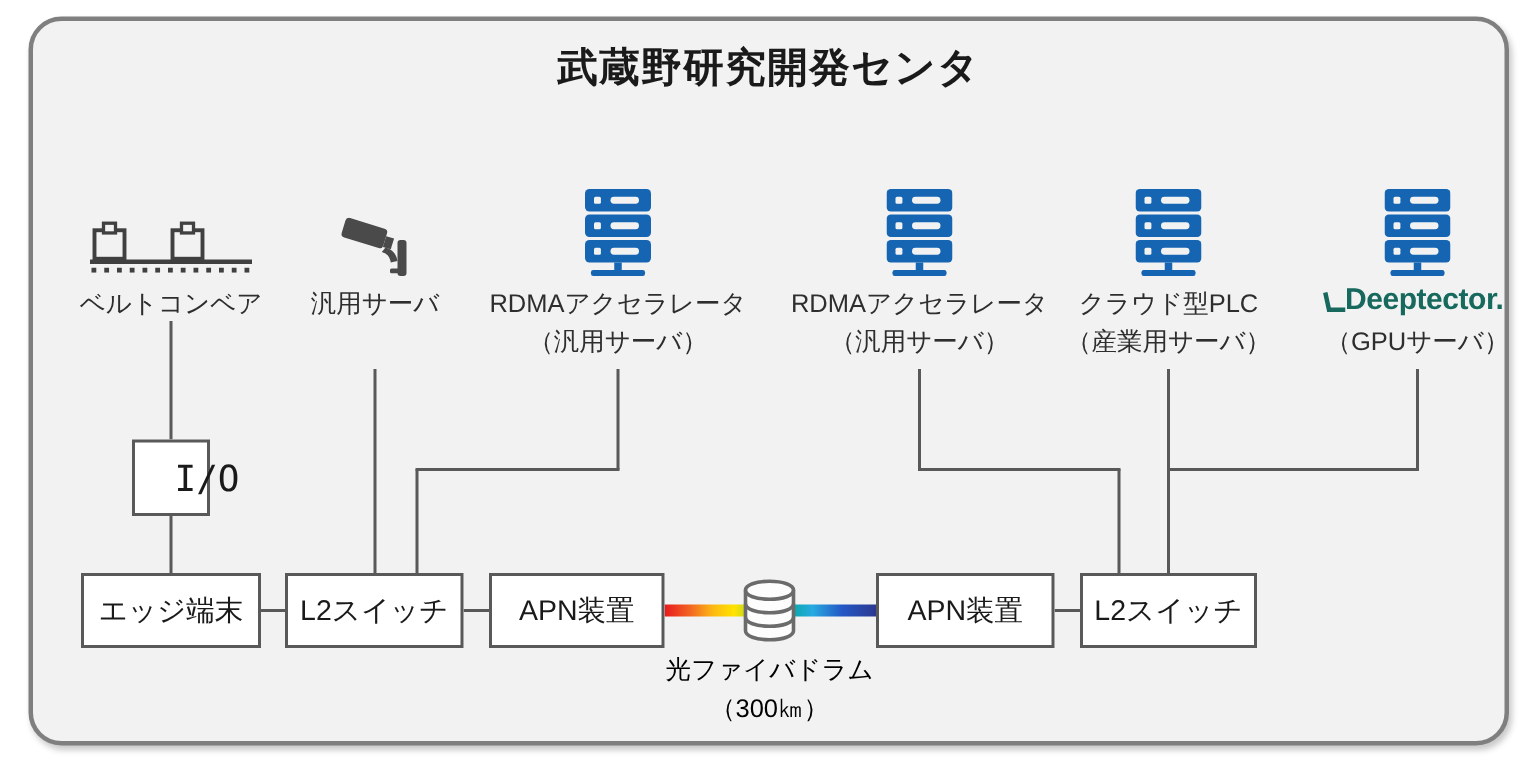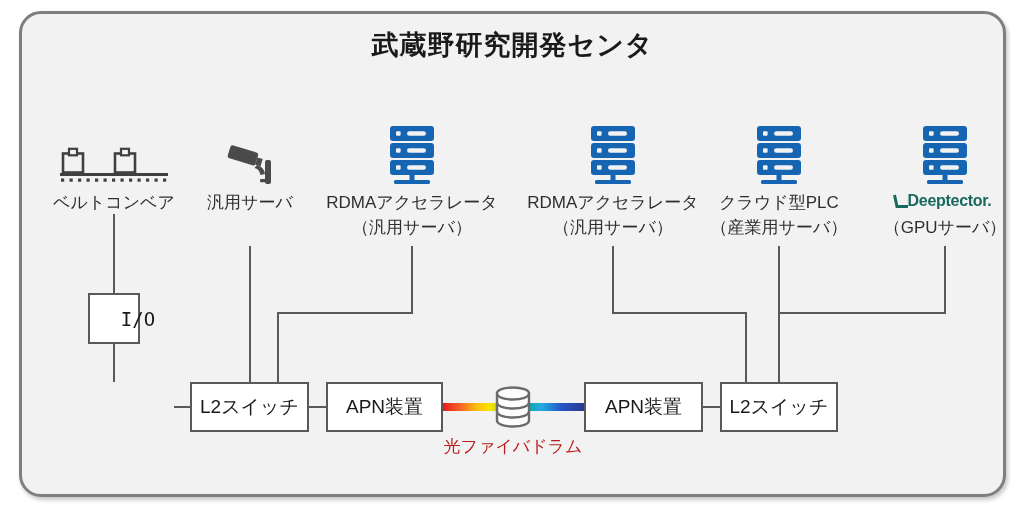--- a/index.html
+++ b/index.html
@@ -8,31 +8,31 @@
   #frame{position:absolute;left:19px;top:11px;width:981px;height:480px;
          background:#f2f2f2;border:3px solid #7f7f7f;border-radius:22px;
          box-shadow:2px 3px 4px rgba(0,0,0,.22);}
   .title{position:absolute;left:0;top:13px;width:100%;text-align:center;
          font-size:27px;font-weight:700;color:#1a1a1a;letter-spacing:1px;}
   .abs{position:absolute;}
   .ln{position:absolute;background:#595959;}
   .nbox{position:absolute;background:#fff;border:2px solid #595959;
         display:flex;align-items:center;justify-content:center;
         font-size:19px;color:#1a1a1a;box-sizing:border-box;}
-  .io-text{font-family:"DejaVu Sans Mono","Liberation Mono",monospace;font-size:19px;margin-left:48px;}
+  .io-text{font-family:"DejaVu Sans Mono","Liberation Mono",monospace;font-size:24px;margin-left:48px;}
   .dev-label{position:absolute;width:230px;text-align:center;font-size:17px;
              color:#2e2e2e;line-height:23px;}
   .logo-row{position:absolute;width:230px;text-align:center;}
-  .logo-text{font-size:16px;font-weight:700;color:#17695e;letter-spacing:-0.3px;}
+  .logo-text{font-size:20px;font-weight:700;color:#17695e;letter-spacing:-0.3px;}
   .grad{position:absolute;left:421px;top:389px;width:141px;height:8px;
         background:linear-gradient(to right,#e8191f 0%,#f26522 12%,#fdb913 23%,
           #ffe400 33%,#8bc53f 45%,#00a651 51%,#00a99d 58%,#27aae1 70%,
           #2457c5 84%,#2b3990 100%);}
   .fiber-label{position:absolute;width:220px;left:381px;text-align:center;
-               font-size:17px;color:#b91c1c;}
+               font-size:17px;color:#000000;}
 </style>
 </head>
 <body>
 
 <div id="stage">
  <div id="frame">
 
   <div class="title">武蔵野研究開発センタ</div>
 
   <svg class="abs" style="left:38px;top:133px" width="108" height="38" viewBox="0 0 108 38">
@@ -181,24 +181,28 @@
   <div class="grad"></div>
   <svg class="abs" style="left:472px;top:372px" width="38" height="42" viewBox="0 0 38 42">
     <g fill="#fdfdfd" stroke="#6b6b6b" stroke-width="2.4">
       <path d="M3,7.5 C3,4 10,1.5 19,1.5 C28,1.5 35,4 35,7.5 L35,34.5 C35,38 28,40.5 19,40.5 C10,40.5 3,38 3,34.5 Z"></path>
       <path d="M3,7.5 C3,11 10,13.5 19,13.5 C28,13.5 35,11 35,7.5" fill="none"></path>
       <path d="M3,16.5 C3,20 10,22.5 19,22.5 C28,22.5 35,20 35,16.5" fill="none"></path>
       <path d="M3,25.5 C3,29 10,31.5 19,31.5 C28,31.5 35,29 35,25.5" fill="none"></path>
     </g>
   </svg>
   <div class="fiber-label" style="top:421px">光ファイバドラム</div>
+  <div class="fiber-label" style="top:447px">（300㎞）</div>
 
   <div class="nbox" style="left:66px;top:279px;width:52px;height:51px">
     <span class="io-text">I/O</span>
   </div>
+  <div class="nbox" style="left:32px;top:368px;width:120px;height:50px">
+    <span>エッジ端末</span>
+  </div>
   <div class="nbox" style="left:168px;top:368px;width:119px;height:50px">
     <span>L2スイッチ</span>
   </div>
   <div class="nbox" style="left:304px;top:368px;width:117px;height:50px">
     <span>APN装置</span>
   </div>
   <div class="nbox" style="left:562px;top:368px;width:119px;height:50px">
     <span>APN装置</span>
   </div>
   <div class="nbox" style="left:698px;top:368px;width:118px;height:50px">

